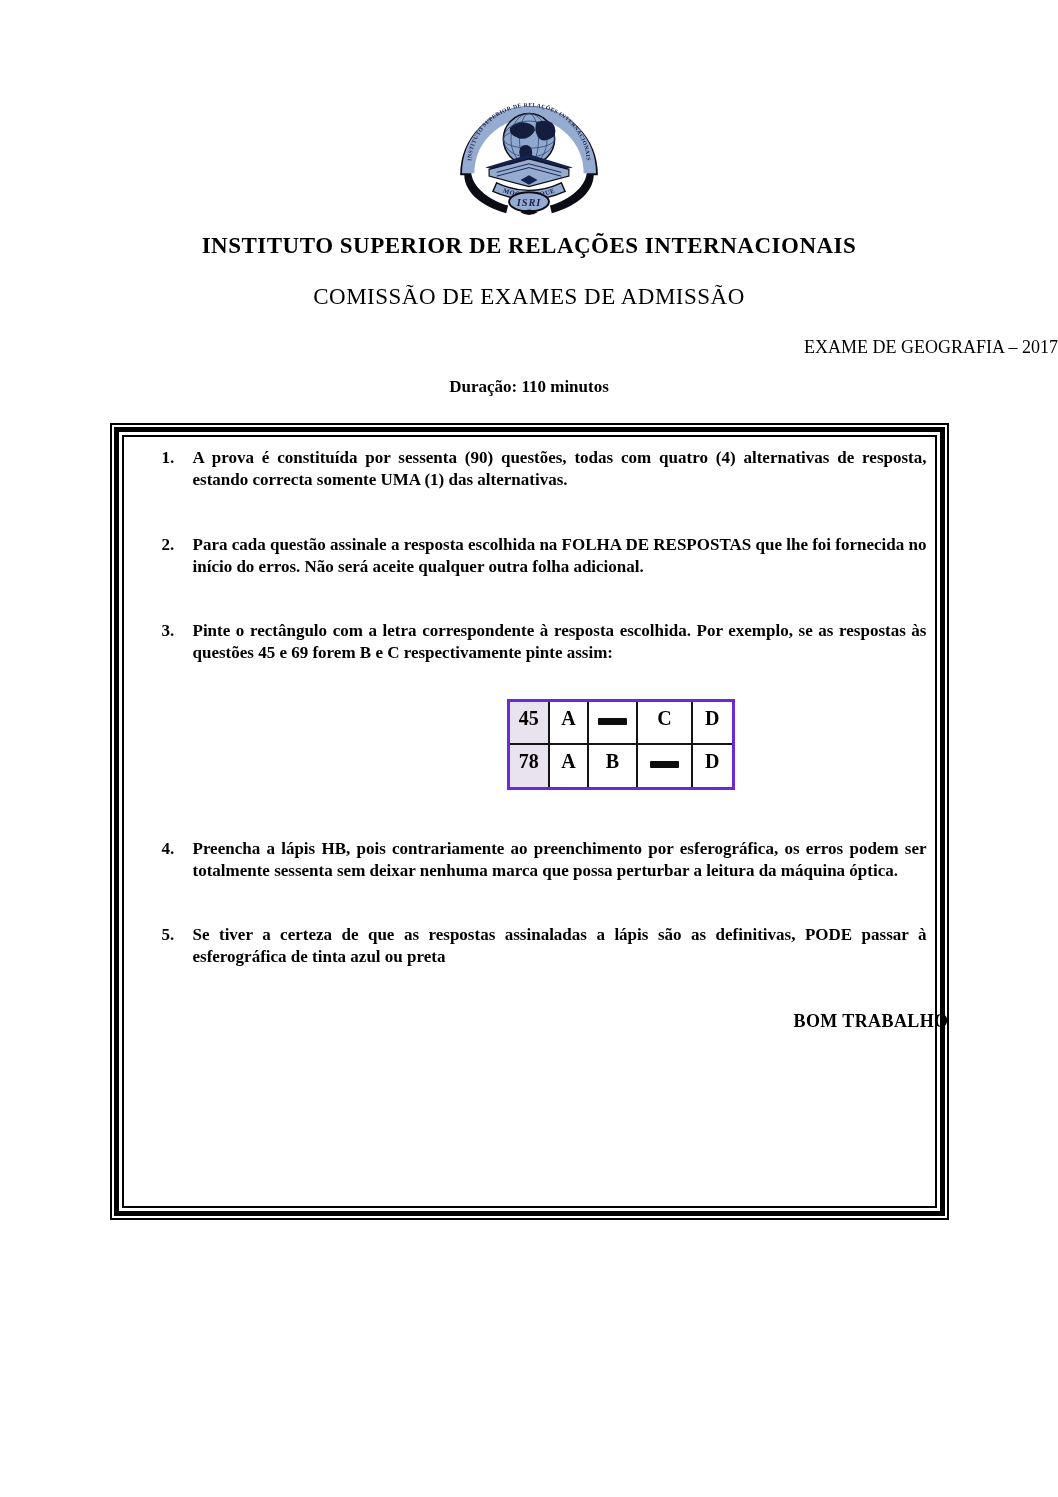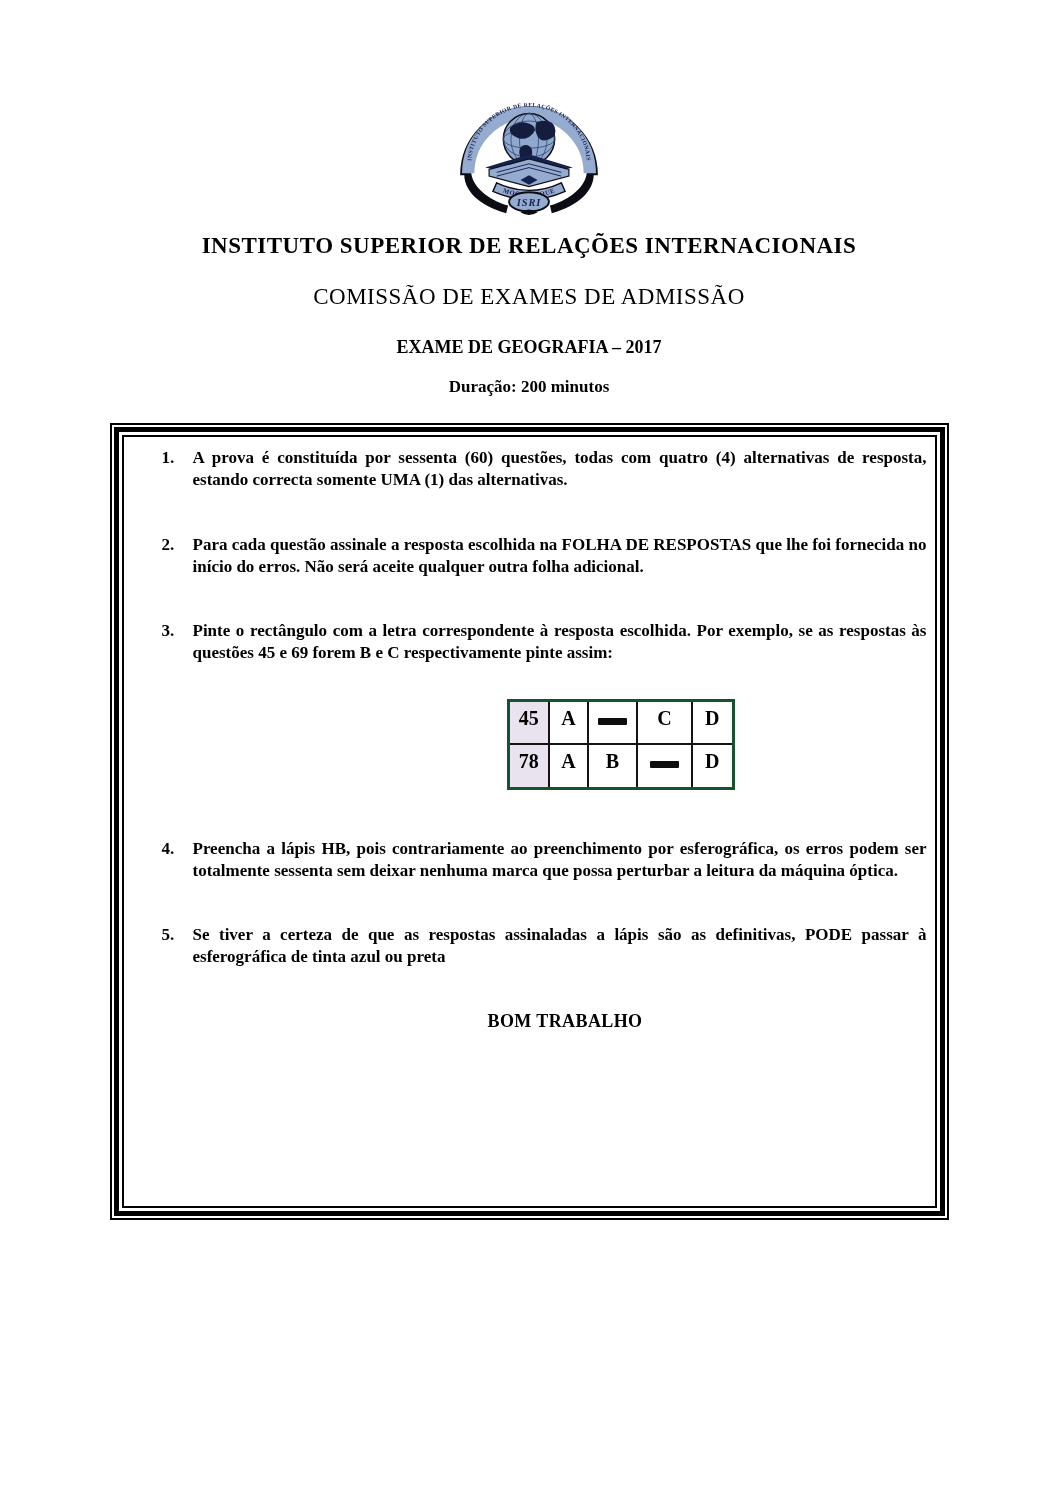--- a/index.html
+++ b/index.html
@@ -16,21 +16,21 @@
   }
   .center { text-align: center; }
 
   
   .logo-wrap { width: 152px; margin: 84px auto 0; }
   .logo-wrap svg { display: block; }
 
   
   .t1 { font-size: 23px; font-weight: bold; margin: 16px 30px 0; letter-spacing: .5px; }
   .t2 { font-size: 23px; font-weight: normal; margin: 25px 0 0; letter-spacing: .5px; }
-  .t3 { font-size: 18px; font-weight: bold; margin: 27px 0 0; }
+  .t3 { font-size: 18px; font-weight: normal; margin: 27px 0 0; text-align: right; }
   .t4 { font-size: 17px; font-weight: bold; margin: 19px 0 0; }
   .lead { font-size: 17px; font-weight: bold; margin: 56px 0 0; letter-spacing: .3px; }
 
   
   .box   { width: 839px; margin: 26px auto 0; border: 2px solid #000; padding: 2px; }
   .box-mid   { border: 5px solid #000; padding: 3px; }
   .box-inner { border: 2px solid #000; height: 773px; padding: 10px 6px 0 38px; }
 
   .item {
     display: flex;
@@ -41,21 +41,21 @@
     margin: 0 0 42px 0;
   }
   .item .num  { flex: 0 0 31px; width: 31px; }
   .item .text { flex: 1; padding-right: 2px; }
   .item.no-gap { margin-bottom: 0; }
 
   
   .table-wrap { margin: 34px 0 48px 345px; }
   table.answers {
     border-collapse: collapse;
-    border: 3px solid #14532d;
+    border: 3px solid #6d28d9;
     table-layout: fixed;
   }
   table.answers td {
     border: 2px solid #141414;
     height: 44px;
     text-align: center;
     vertical-align: top;
     padding-top: 5px;
     font-size: 20px;
     font-weight: bold;
@@ -65,21 +65,21 @@
   .bar {
     display: inline-block;
     width: 29px;
     height: 7px;
     margin-top: 10px;
     background: #0d0d0d;
     border-radius: 1px;
   }
 
   .footer-msg {
-    text-align: center;
+    text-align: right;
     transform: translateX(20px);
     font-size: 18px;
     font-weight: bold;
     letter-spacing: .4px;
   }
 </style>
 </head>
 <body>
 
 <div class="page">
@@ -121,29 +121,29 @@
       <ellipse cx="80" cy="124" rx="21" ry="10" fill="#96abd0" stroke="#0c0c14" stroke-width="2"></ellipse>
       <text x="80" y="128" font-size="11" font-weight="bold" font-style="italic" fill="#16224e" text-anchor="middle" letter-spacing="1">ISRI</text>
 
       <path d="M71,135 Q80,129 89,135 Q80,141 71,135 Z" fill="#0c0c14"></path>
     </svg>
   </div>
 
   <div class="t1 center">INSTITUTO SUPERIOR DE RELAÇÕES INTERNACIONAIS</div>
   <div class="t2 center">COMISSÃO DE EXAMES DE ADMISSÃO</div>
   <div class="t3 center">EXAME DE GEOGRAFIA – 2017</div>
-  <div class="t4 center">Duração: 200 minutos</div>
+  <div class="t4 center">Duração: 110 minutos</div>
 
   <div class="box">
     <div class="box-mid">
       <div class="box-inner">
 
         <div class="item">
           <span class="num">1.</span>
-          <div class="text">A prova é constituída por sessenta (60) questões, todas com quatro (4) alternativas de resposta, estando correcta somente UMA (1) das alternativas.</div>
+          <div class="text">A prova é constituída por sessenta (90) questões, todas com quatro (4) alternativas de resposta, estando correcta somente UMA (1) das alternativas.</div>
         </div>
 
         <div class="item">
           <span class="num">2.</span>
           <div class="text">Para cada questão assinale a resposta escolhida na FOLHA DE RESPOSTAS que lhe foi fornecida no início do erros. Não será aceite qualquer outra folha adicional.</div>
         </div>
 
         <div class="item no-gap">
           <span class="num">3.</span>
           <div class="text">Pinte o rectângulo com a letra correspondente à resposta escolhida. Por exemplo, se as respostas às questões 45 e 69 forem B e C respectivamente pinte assim:</div>

